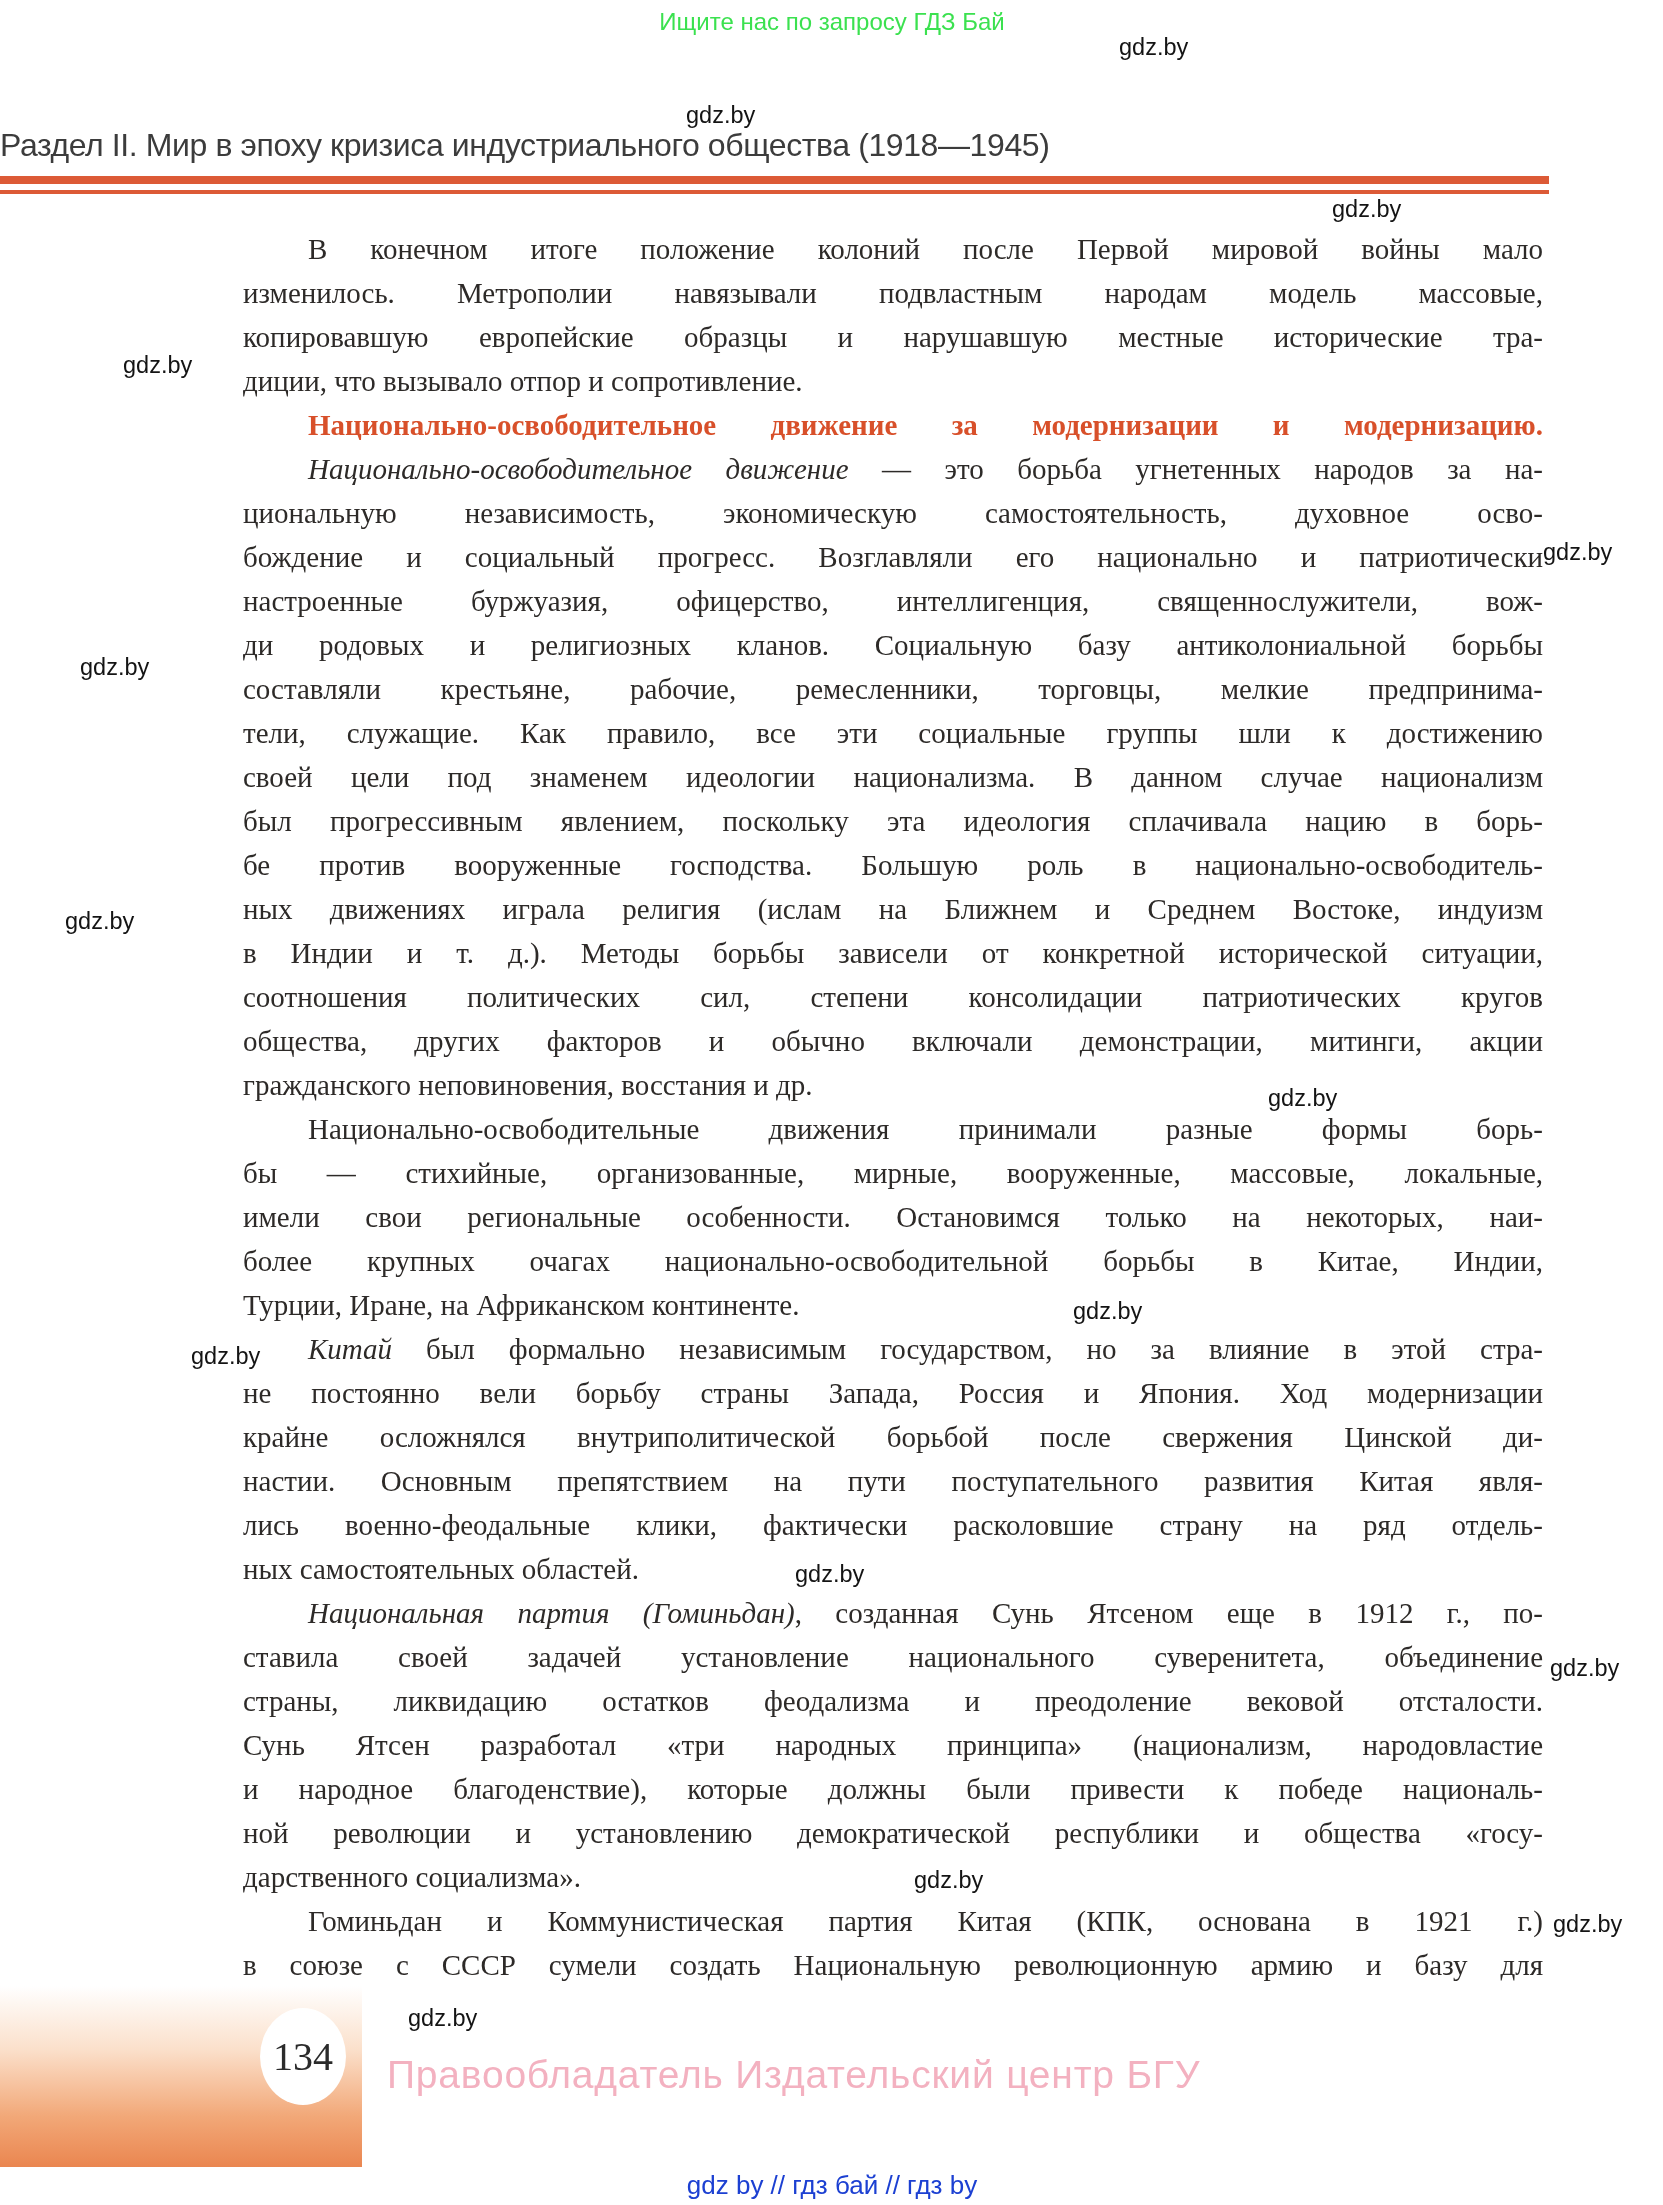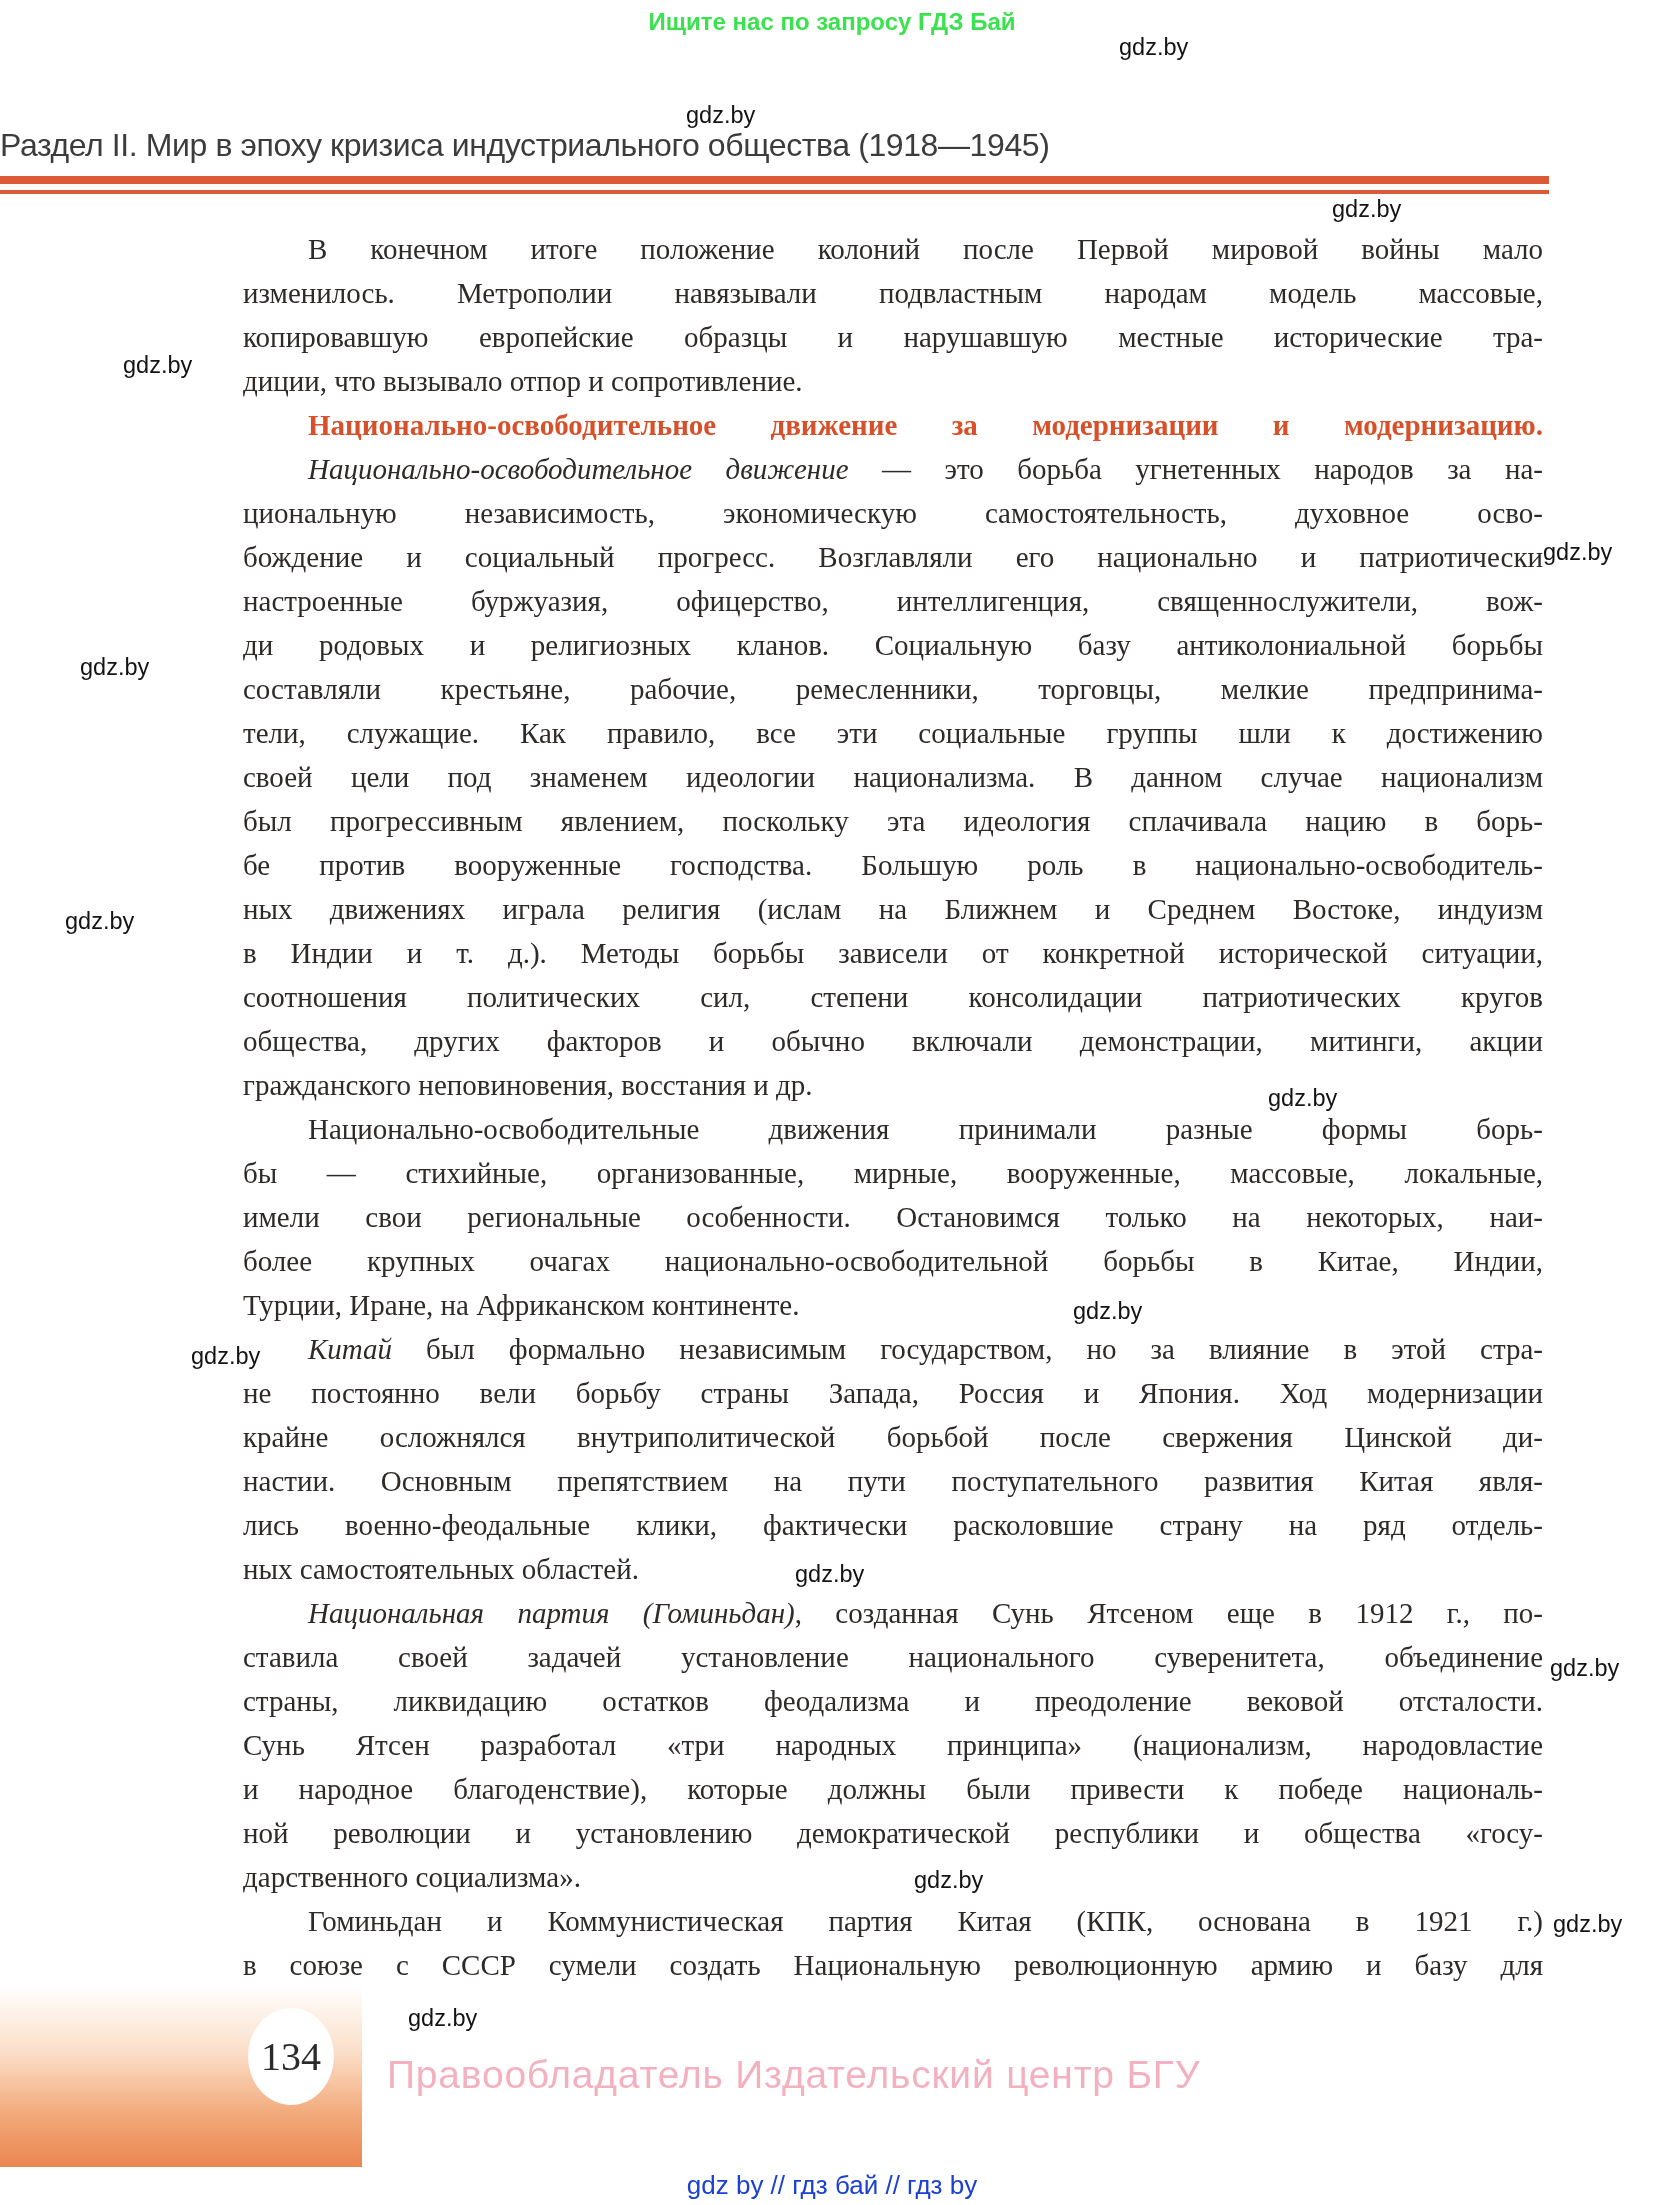--- a/index.html
+++ b/index.html
@@ -6,21 +6,21 @@
   .page{
     position:relative;
     width:1664px;height:2205px;
     background:#ffffff;
     overflow:hidden;
     font-family:"Liberation Serif", serif;
   }
   .top-banner{
     position:absolute;top:8.4px;left:50%;transform:translateX(-50%);
     font-family:"Liberation Sans", sans-serif;
-    font-size:24px;font-weight:700;white-space:nowrap;
+    font-size:24px;font-weight:400;white-space:nowrap;
   }
   .header-title{
     position:absolute;top:127px;left:0;width:100%;
     text-align:left;
     font-family:"Liberation Sans", sans-serif;
     font-size:32px;color:#3c3c3c;letter-spacing:-0.4px;white-space:nowrap;
   }
   .rule{position:absolute;left:0;}
   .rule-thick{top:176px;width:1549px;height:8.4px;}
   .rule-thin{top:190px;width:1549px;height:4.2px;}
@@ -40,21 +40,21 @@
   .watermark{
     position:absolute;
     font-family:"Liberation Sans", sans-serif;
     font-size:23.5px;color:#141414;white-space:nowrap;
   }
   .page-badge{
     position:absolute;left:0;top:1986px;width:362px;height:181px;
     background:linear-gradient(180deg,#ffffff 0%,#fbe0cb 35%,#f2a878 72%,#ea8650 100%);
   }
   .badge-ellipse{
-    position:absolute;left:248px;top:22px;width:86px;height:97px;
+    position:absolute;left:260px;top:22px;width:86px;height:97px;
     background:#ffffff;border-radius:50%;
     display:flex;align-items:center;justify-content:center;
   }
   .badge-number{
     font-family:"Liberation Serif", serif;
     font-size:40px;color:#2b2b2b;
   }
   .footer-copyright{
     position:absolute;left:387px;top:2053px;
     font-family:"Liberation Sans", sans-serif;

